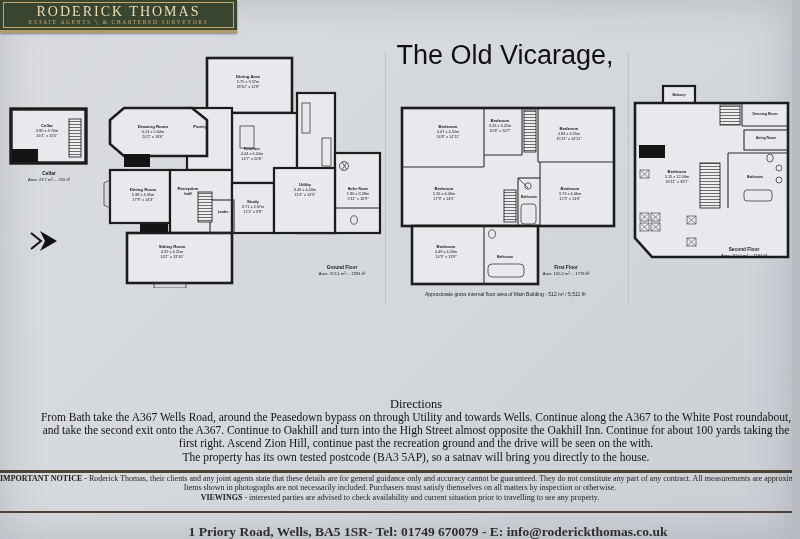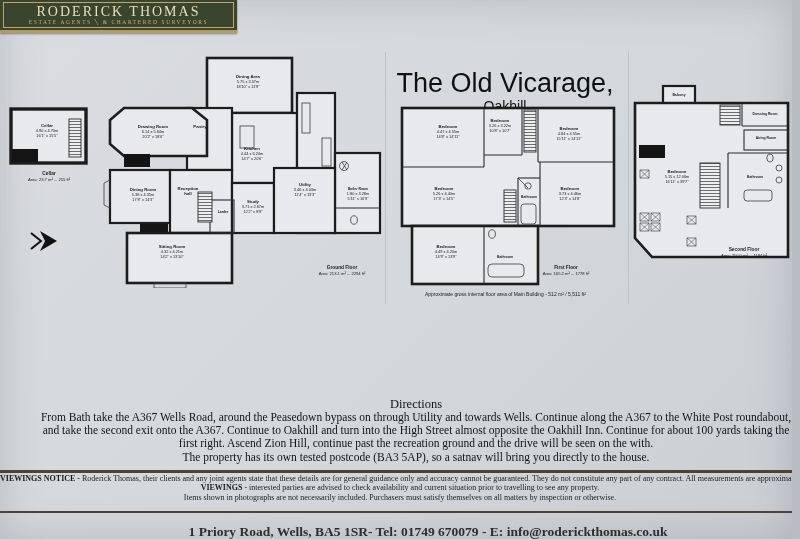--- a/index.html
+++ b/index.html
@@ -12,21 +12,21 @@
   
   #logo{left:0;top:0;width:237px;height:30px;background:#39452f;
         border-bottom:3px solid #b39b67;box-shadow:0 1px 2px rgba(0,0,0,.4);}
   #logo .inner{position:absolute;left:3px;right:3px;top:2px;bottom:2px;border:1px solid #c3a66c;
         display:flex;flex-direction:column;align-items:center;justify-content:center;}
   #logo .t1{font-family:"Liberation Serif",serif;color:#e9dfbb;font-size:14px;letter-spacing:2px;line-height:14px;white-space:nowrap;}
   #logo .t2{font-family:"Liberation Serif",serif;color:#c9ab72;font-size:5.5px;letter-spacing:1.6px;line-height:7px;white-space:nowrap;}
 
   
   #titleblock{left:330px;top:40px;width:350px;text-align:center;color:#101010;}
-  #titleblock .main{font-size:27px;line-height:30px;margin-top:28px;}
+  #titleblock .main{font-size:27px;line-height:30px;}
   #titleblock .sub{font-size:14px;line-height:16px;}
 
   
   text{fill:#1a1a1a;text-anchor:middle;font-family:"Liberation Sans",sans-serif;}
   .rn{font-size:4.3px;font-weight:bold;}
   .rd{font-size:3.9px;}
   .rs{font-size:3.4px;font-weight:bold;}
   .cp1{font-size:4.8px;font-weight:bold;}
   .cp2{font-size:4.1px;}
   .wall{fill:#e7e9ec;stroke:#1c1c1c;stroke-width:2.6;}
@@ -63,21 +63,20 @@
 
   <div id="logo" class="abs">
     <div class="inner">
       <div class="t1">RODERICK THOMAS</div>
       <div class="t2">ESTATE AGENTS  ╲  &amp; CHARTERED SURVEYORS</div>
     </div>
   </div>
 
   <div id="titleblock" class="abs">
     <div class="main">The Old Vicarage,</div>
-    <div class="sub">Oakhill</div>
   </div>
 
   <div class="abs sheetline" style="left:385px;top:52px;height:252px;"></div>
   <div class="abs sheetline" style="left:628px;top:52px;height:252px;"></div>
 
   <svg class="abs" style="left:5px;top:105px;" width="95" height="150" viewBox="0 0 95 150">
     <defs>
       <pattern id="st" width="4" height="3" patternUnits="userSpaceOnUse">
         <rect width="4" height="3" fill="#edeef0"></rect>
         <path d="M0,1.5 H4" stroke="#333" stroke-width="0.7"></path>
@@ -313,22 +312,22 @@
     <div class="h">Directions</div>
     <div class="l">From Bath take the A367 Wells Road, around the Peasedown bypass on through Utility and towards Wells. Continue along the A367 to the White Post roundabout,</div>
     <div class="l">and take the second exit onto the A367. Continue to Oakhill and turn into the High Street almost opposite the Oakhill Inn. Continue for about 100 yards taking the</div>
     <div class="l">first right. Ascend Zion Hill, continue past the recreation ground and the drive will be seen on the with.</div>
     <div class="l">The property has its own tested postcode (BA3 5AP), so a satnav will bring you directly to the house.</div>
   </div>
 
   <div class="abs rule" style="top:470px;height:3px;"></div>
 
   <div id="notice" class="abs">
-    <div class="nl"><b>VIEWINGS NOTICE - </b><span>Roderick Thomas, their clients and any joint agents state that these details are for general guidance only and accuracy cannot be guaranteed. They do not constitute any part of any contract. All measurements are approximate and floor</span></div>
+    <div class="nl"><b>IMPORTANT NOTICE - </b><span>Roderick Thomas, their clients and any joint agents state that these details are for general guidance only and accuracy cannot be guaranteed. They do not constitute any part of any contract. All measurements are approximate and floor</span></div>
+    <div class="nl">Items shown in photographs are not necessarily included.  Purchasers must satisfy themselves on all matters by inspection or otherwise.</div>
     <div class="nl"><b>VIEWINGS</b><span> - interested parties are advised to check availability and current situation prior to travelling to see any property.</span></div>
-    <div class="nl">Items shown in photographs are not necessarily included.  Purchasers must satisfy themselves on all matters by inspection or otherwise.</div>
   </div>
 
   <div class="abs rule" style="top:511px;height:2px;"></div>
 
   <div id="footer" class="abs">1 Priory Road, Wells, BA5 1SR- Tel: 01749 670079 - E: info@roderickthomas.co.uk</div>
 
 </div>
 
 </body></html>

